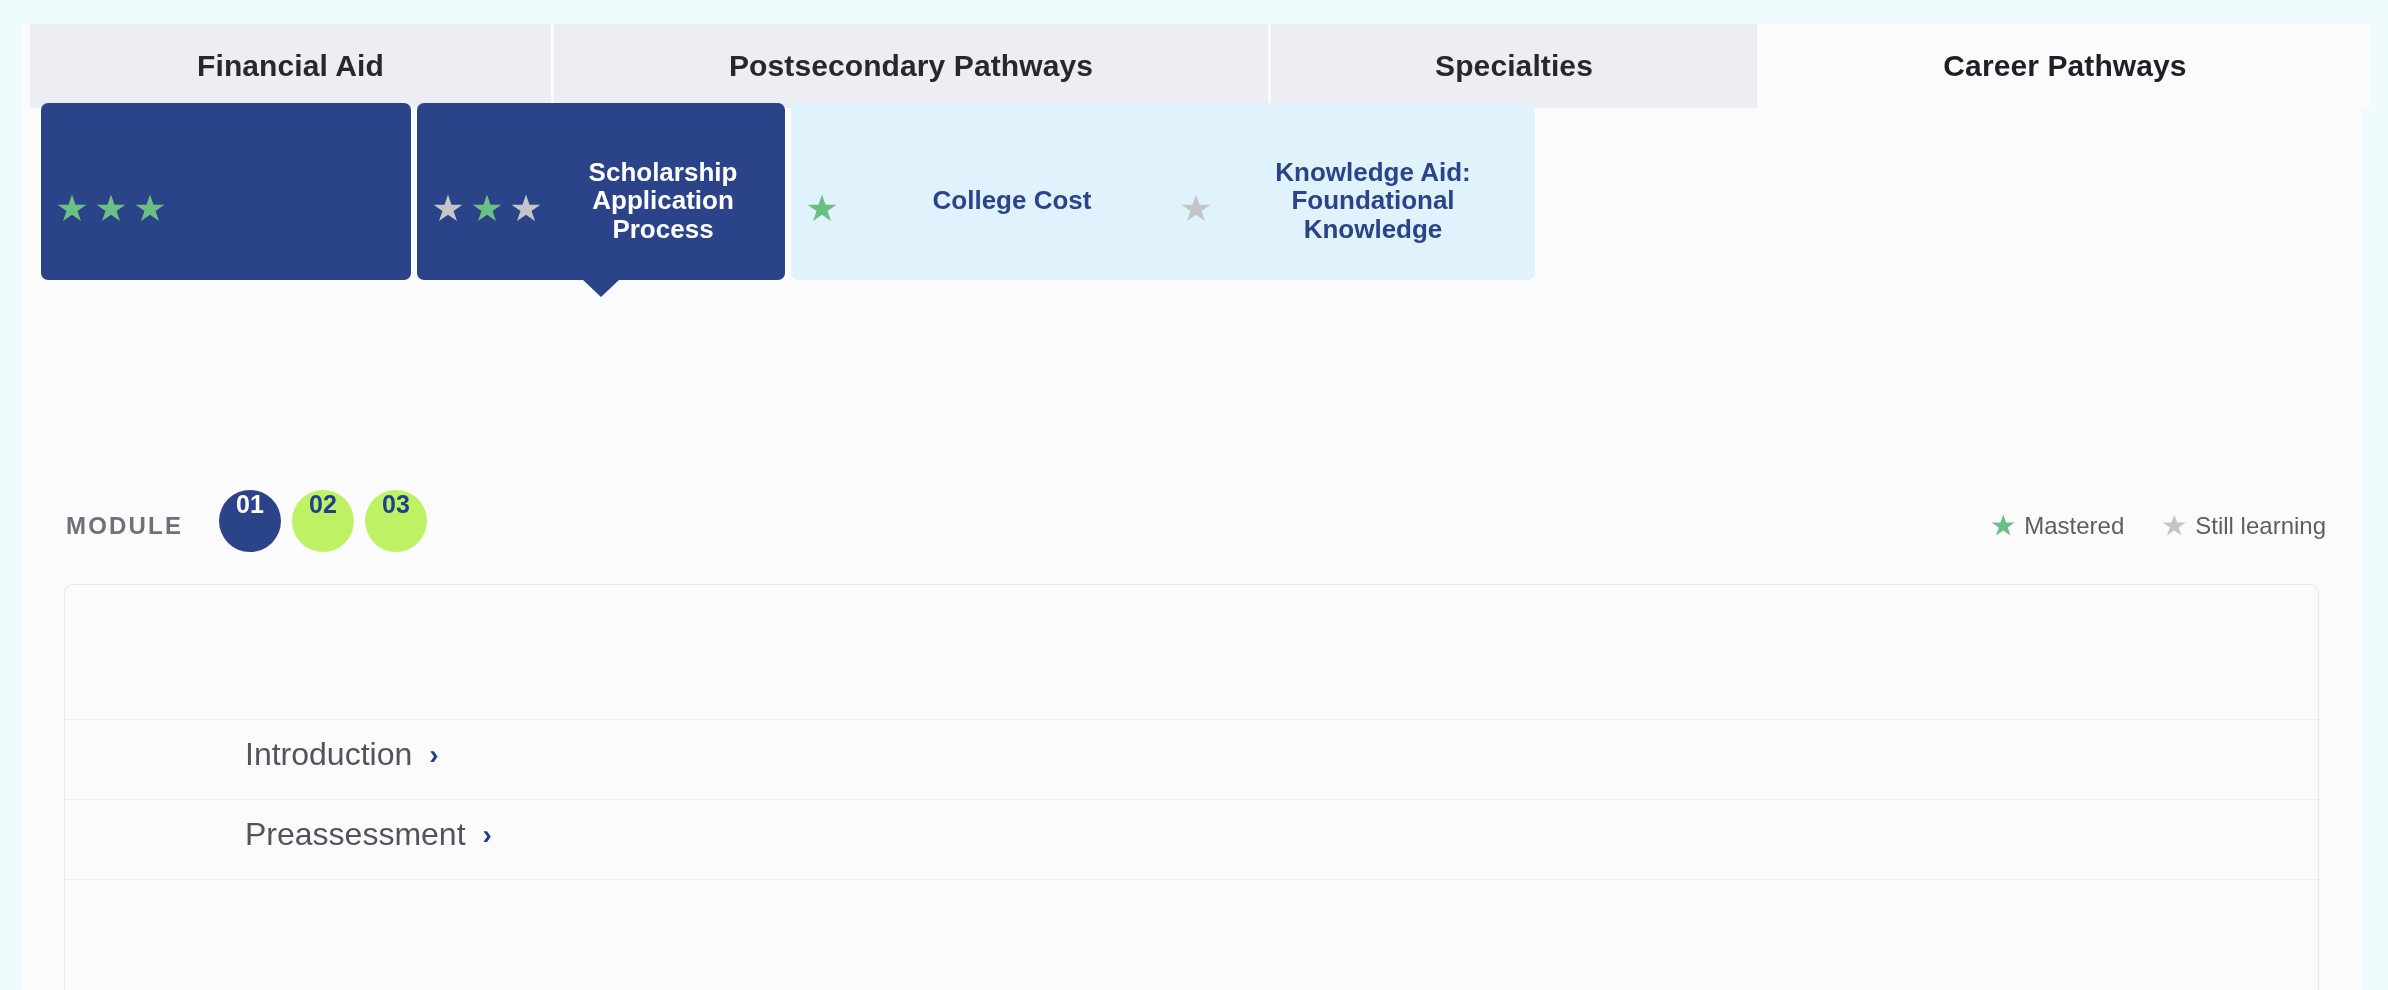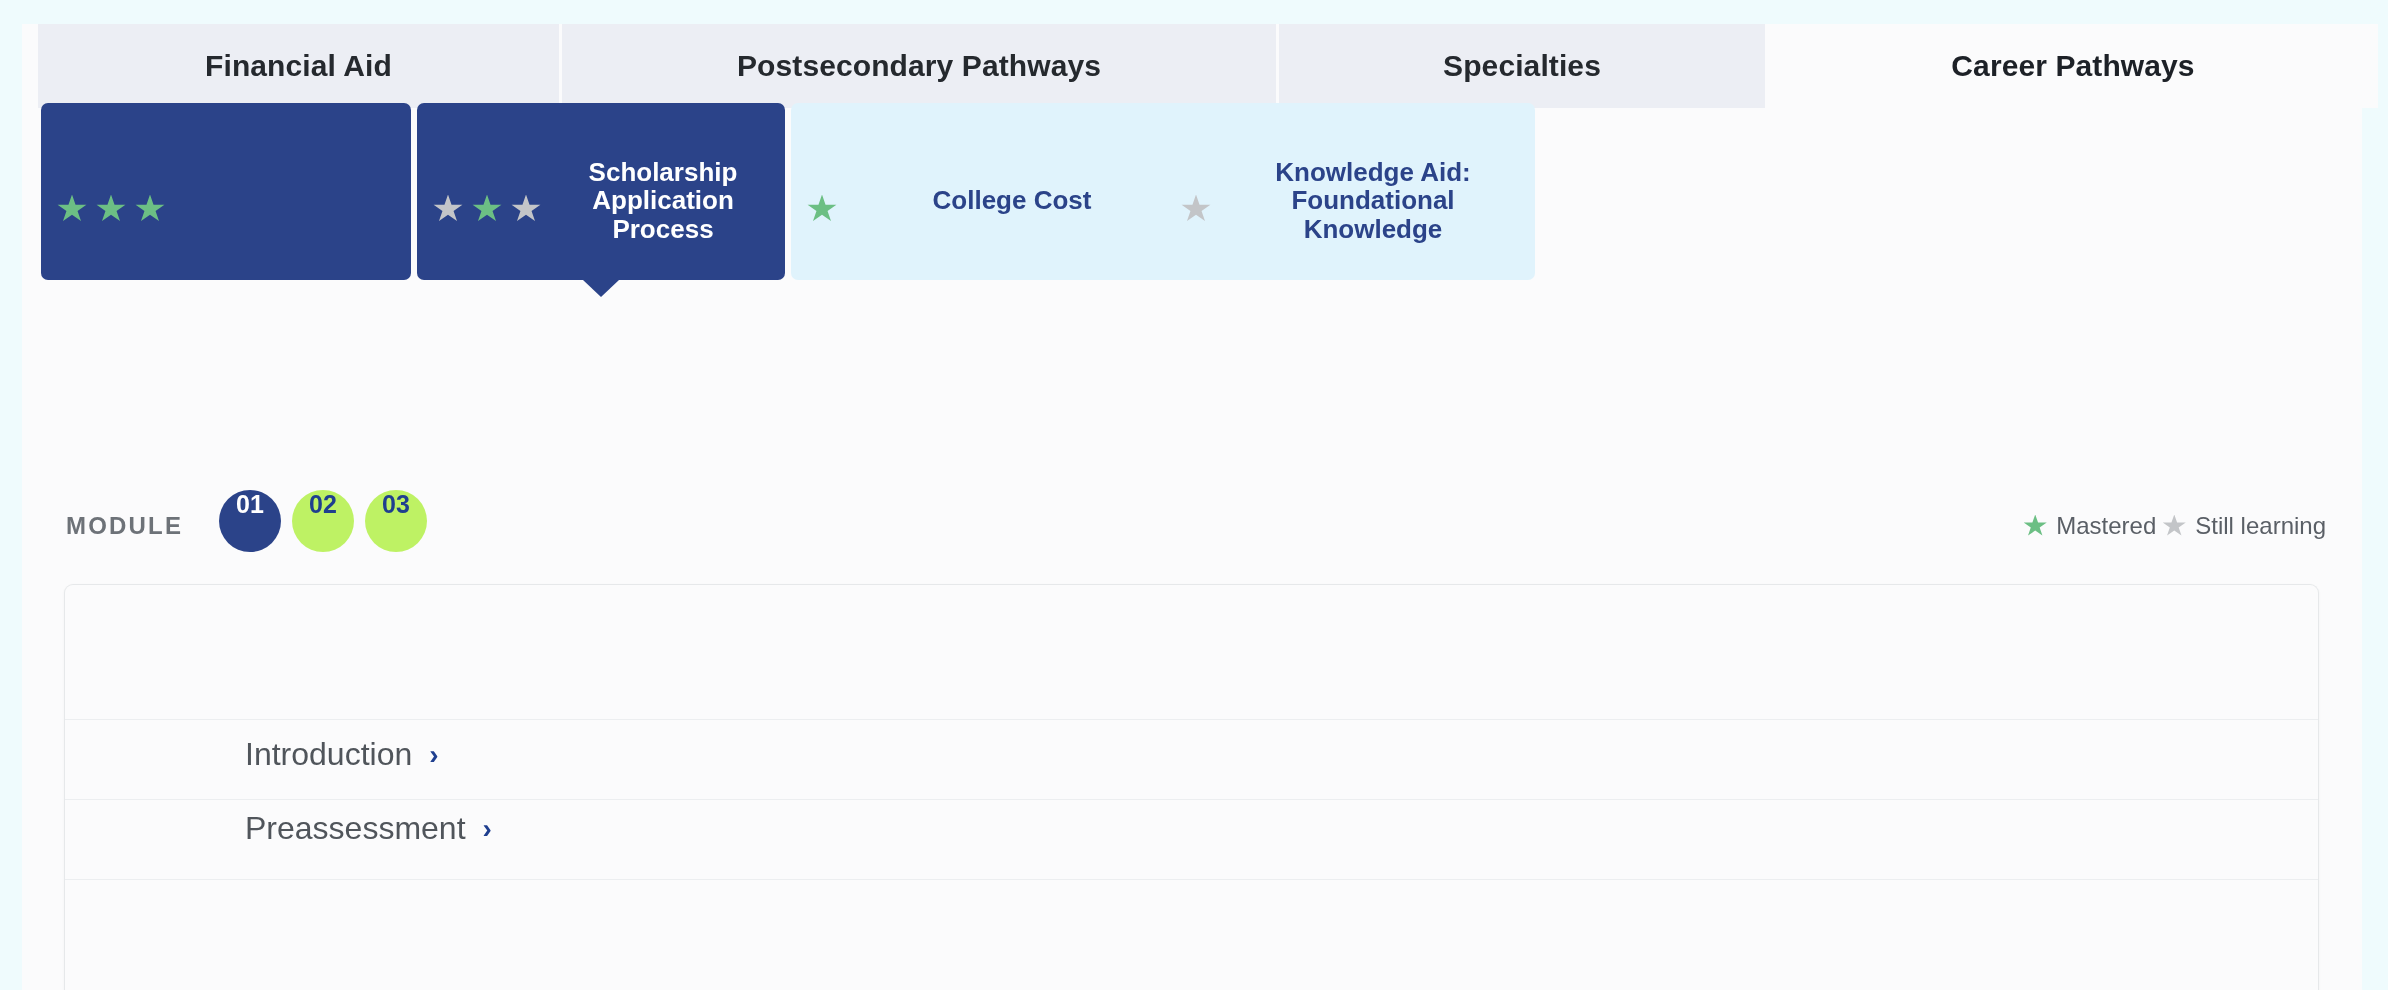--- a/index.html
+++ b/index.html
@@ -28,21 +28,21 @@
     left: 22px;
     top: 24px;
     width: 2340px;
     height: 966px;
     background: #fbfbfc;
   }
 
   
   .tabbar {
     position: absolute;
-    left: 16px;
+    left: 8px;
     top: 0;
     width: 2340px;
     height: 84px;
     display: flex;
     align-items: stretch;
     text-align: right;
   }
   .tab {
     background: #eceef4;
     display: flex;
@@ -172,21 +172,21 @@
   }
   .pill.active { background: #2b4389; color: #ffffff; }
   .pill.inactive { background: #bef264; color: #1f3f8f; }
 
   .legend {
     position: absolute;
     right: 36px;
     top: 22px;
     display: flex;
     align-items: center;
-    gap: 6px;
+    gap: 38px;
     font-size: 24px;
     color: #5a5f66;
   }
   .legend-item {
     display: flex;
     align-items: center;
     gap: 9px;
   }
   .legend .star { width: 24px; height: 23px; }
 
@@ -247,21 +247,21 @@
     position: absolute;
     left: 180px;
     display: flex;
     align-items: center;
     gap: 17px;
     font-size: 32px;
     color: #50555b;
     cursor: pointer;
   }
   .li-0 { top: 151px; }
-  .li-1 { top: 225px; }
+  .li-1 { top: 231px; }
   .chev {
     color: #1f3f8f;
     font-size: 28px;
     font-weight: bold;
     line-height: 1;
   }
 </style>
 </head>
 <body>
 

